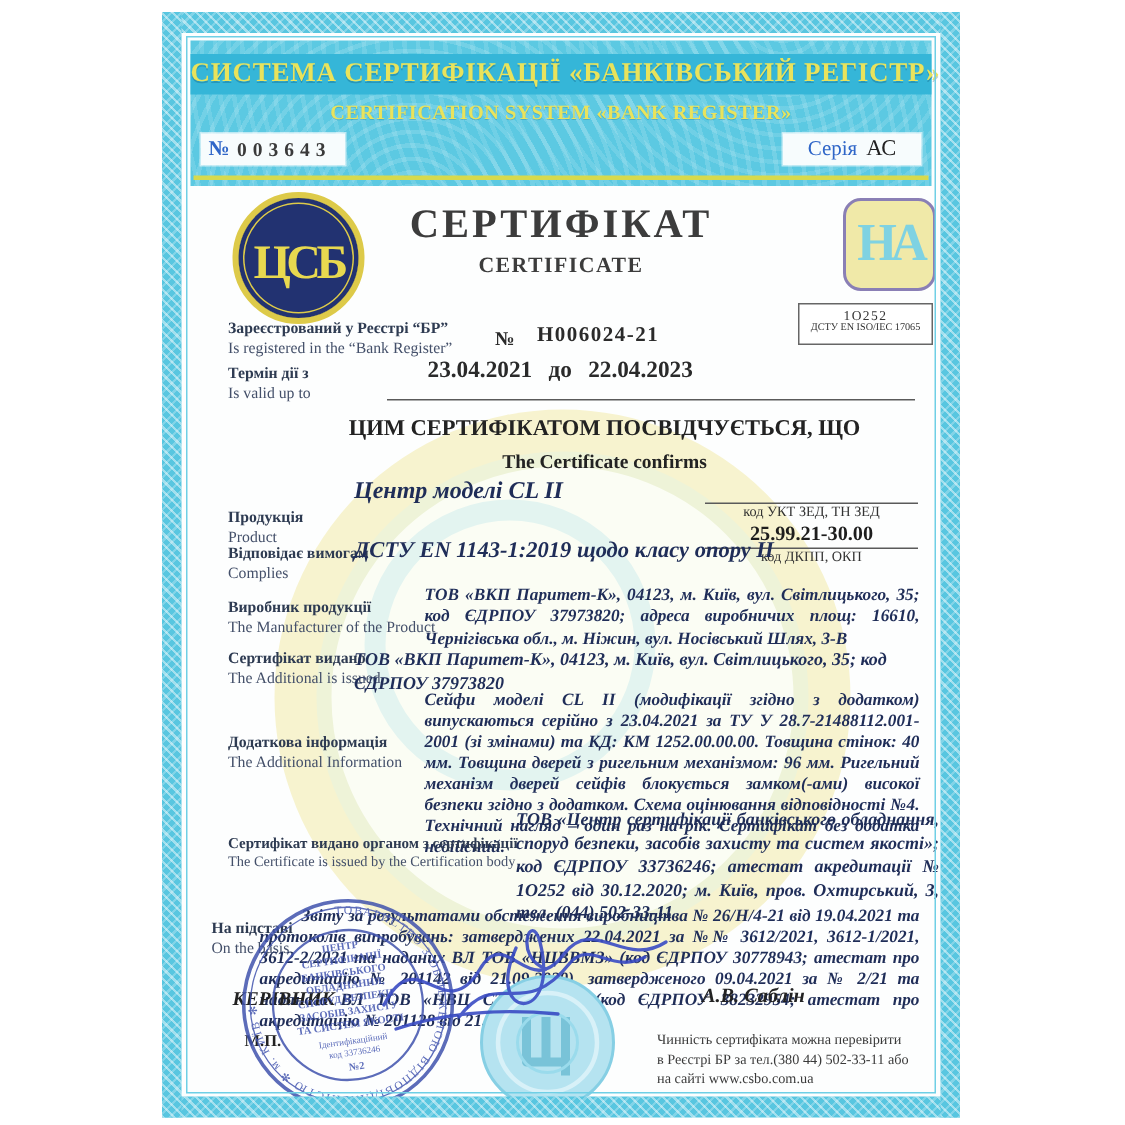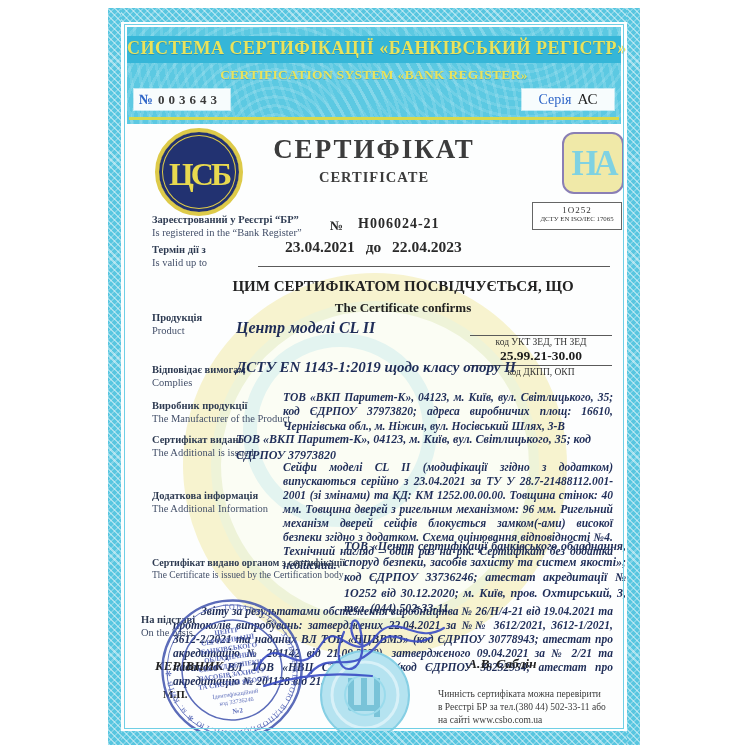--- a/index.html
+++ b/index.html
@@ -173,21 +173,21 @@
       <div class="lbl" style="left:44px; top:236px;">
         <div class="lua">Термін дії з</div>
         <div class="len">Is valid up to</div>
       </div>
       <div class="validity-val">23.04.2021 до 22.04.2023</div>
       <div class="validity-line"></div>
 
       <div class="statement">ЦИМ СЕРТИФІКАТОМ ПОСВІДЧУЄТЬСЯ, ЩО</div>
       <div class="statement-en">The Certificate confirms</div>
 
-      <div class="lbl" style="left:44px; top:304px;">
+      <div class="lbl" style="left:44px; top:332px;">
         <div class="lua">Продукція</div>
         <div class="len">Product</div>
       </div>
       <div class="product-val val">Центр моделі CL II</div>
 
       <div class="codes">
         <div class="c-line"></div>
         <div class="c-lab">код УКТ ЗЕД, ТН ЗЕД</div>
         <div class="c-val">25.99.21-30.00</div>
         <div class="c-line"></div>

